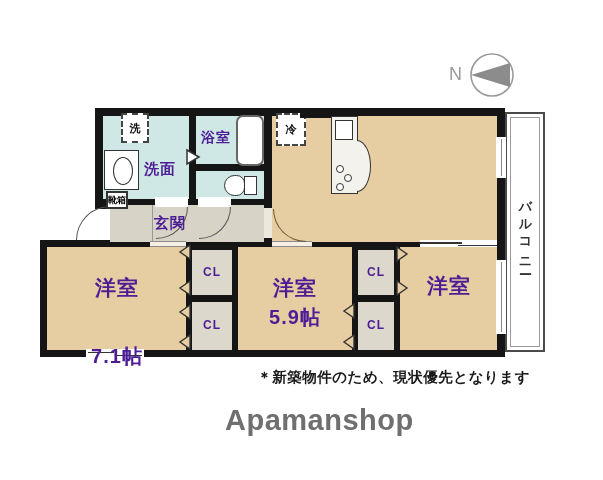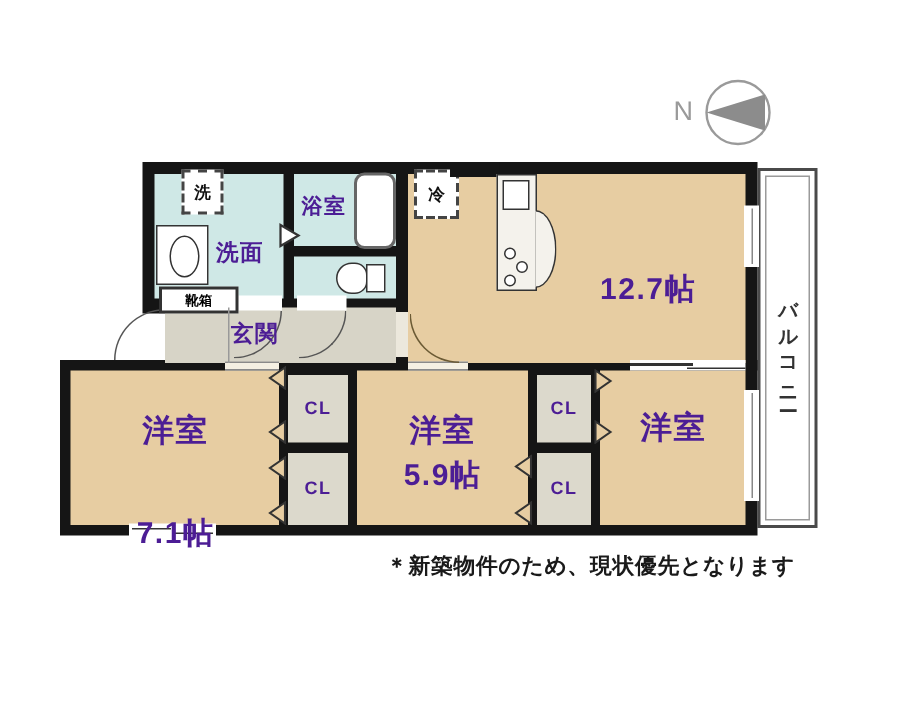--- a/index.html
+++ b/index.html
@@ -120,21 +120,21 @@
   </div>
   <div class="dashedbox" style="left:276px;top:113px;width:30px;height:33px;">
     <span>冷</span>
   </div>
   <div class="abs" style="left:300px;top:108px;width:33px;height:10px;background:#151515;"></div>
 
   <div class="fixture" style="left:104px;top:150px;width:35px;height:40px;">
     <div class="abs" style="left:8px;top:6px;width:18px;height:26px;border:1.3px solid #333;border-radius:50%;background:#fff;"></div>
   </div>
 
-  <div class="fixture" style="left:106px;top:191px;width:53px;height:18px;border-width:2px;display:flex;align-items:center;justify-content:center;">
+  <div class="fixture" style="left:106px;top:191px;width:22px;height:18px;border-width:2px;display:flex;align-items:center;justify-content:center;">
     <span style="font-size:9px;font-weight:700;">靴箱</span>
   </div>
 
   <div class="fixture" style="left:236px;top:115px;width:28px;height:51px;border:2px solid #666;border-radius:7px;"></div>
 
   <svg class="abs" style="left:184px;top:148px;" width="18" height="18">
     <polygon points="3,2 15,9 3,16" fill="#fff" stroke="#333" stroke-width="1.5"></polygon>
   </svg>
 
   <div class="abs" style="left:224px;top:175px;width:38px;height:23px;">
@@ -149,30 +149,30 @@
     <div class="abs" style="left:4px;top:66px;width:8px;height:8px;border:1.2px solid #333;border-radius:50%;background:#fff;box-sizing:border-box;"></div>
   </div>
   <div class="abs" style="left:357px;top:140px;width:14px;height:52px;background:#f4f2ec;border:1.5px solid #333;border-left:none;border-radius:0 100% 100% 0 / 0 50% 50% 0;box-sizing:border-box;"></div>
 
   <div class="abs" style="left:152px;top:205px;width:1px;height:37px;background:#999;"></div>
 
   <div class="lbl" style="left:130px;top:160px;width:60px;font-size:15px;">洗面</div>
   <div class="lbl" style="left:188px;top:129px;width:56px;font-size:14px;">浴室</div>
   <div class="lbl" style="left:108px;top:214px;width:44px;font-size:15px;margin-left:40px;">玄関</div>
 
-  <div class="lbl" style="left:372px;top:182px;width:120px;font-size:20px;">12.7帖</div>
 
   <div class="lbl" style="left:57px;top:276px;width:120px;font-size:21px;">洋室</div>
   <div class="lbl" style="left:57px;top:306px;width:120px;font-size:20px;margin-top:39px;">7.1帖</div>
 
   <div class="lbl" style="left:235px;top:276px;width:120px;font-size:21px;">洋室</div>
   <div class="lbl" style="left:235px;top:306px;width:120px;font-size:20px;">5.9帖</div>
 
   <div class="lbl" style="left:389px;top:274px;width:120px;font-size:21px;">洋室</div>
 
   <div class="lbl" style="left:192px;top:266px;width:40px;font-size:12px;">CL</div>
   <div class="lbl" style="left:192px;top:319px;width:40px;font-size:12px;">CL</div>
   <div class="lbl" style="left:356px;top:266px;width:40px;font-size:12px;">CL</div>
   <div class="lbl" style="left:356px;top:319px;width:40px;font-size:12px;">CL</div>
 
   <div class="footnote">＊新築物件のため、現状優先となります</div>
+  <div class="brand">Apamanshop</div>
 
 </div>
 
 </body></html>

